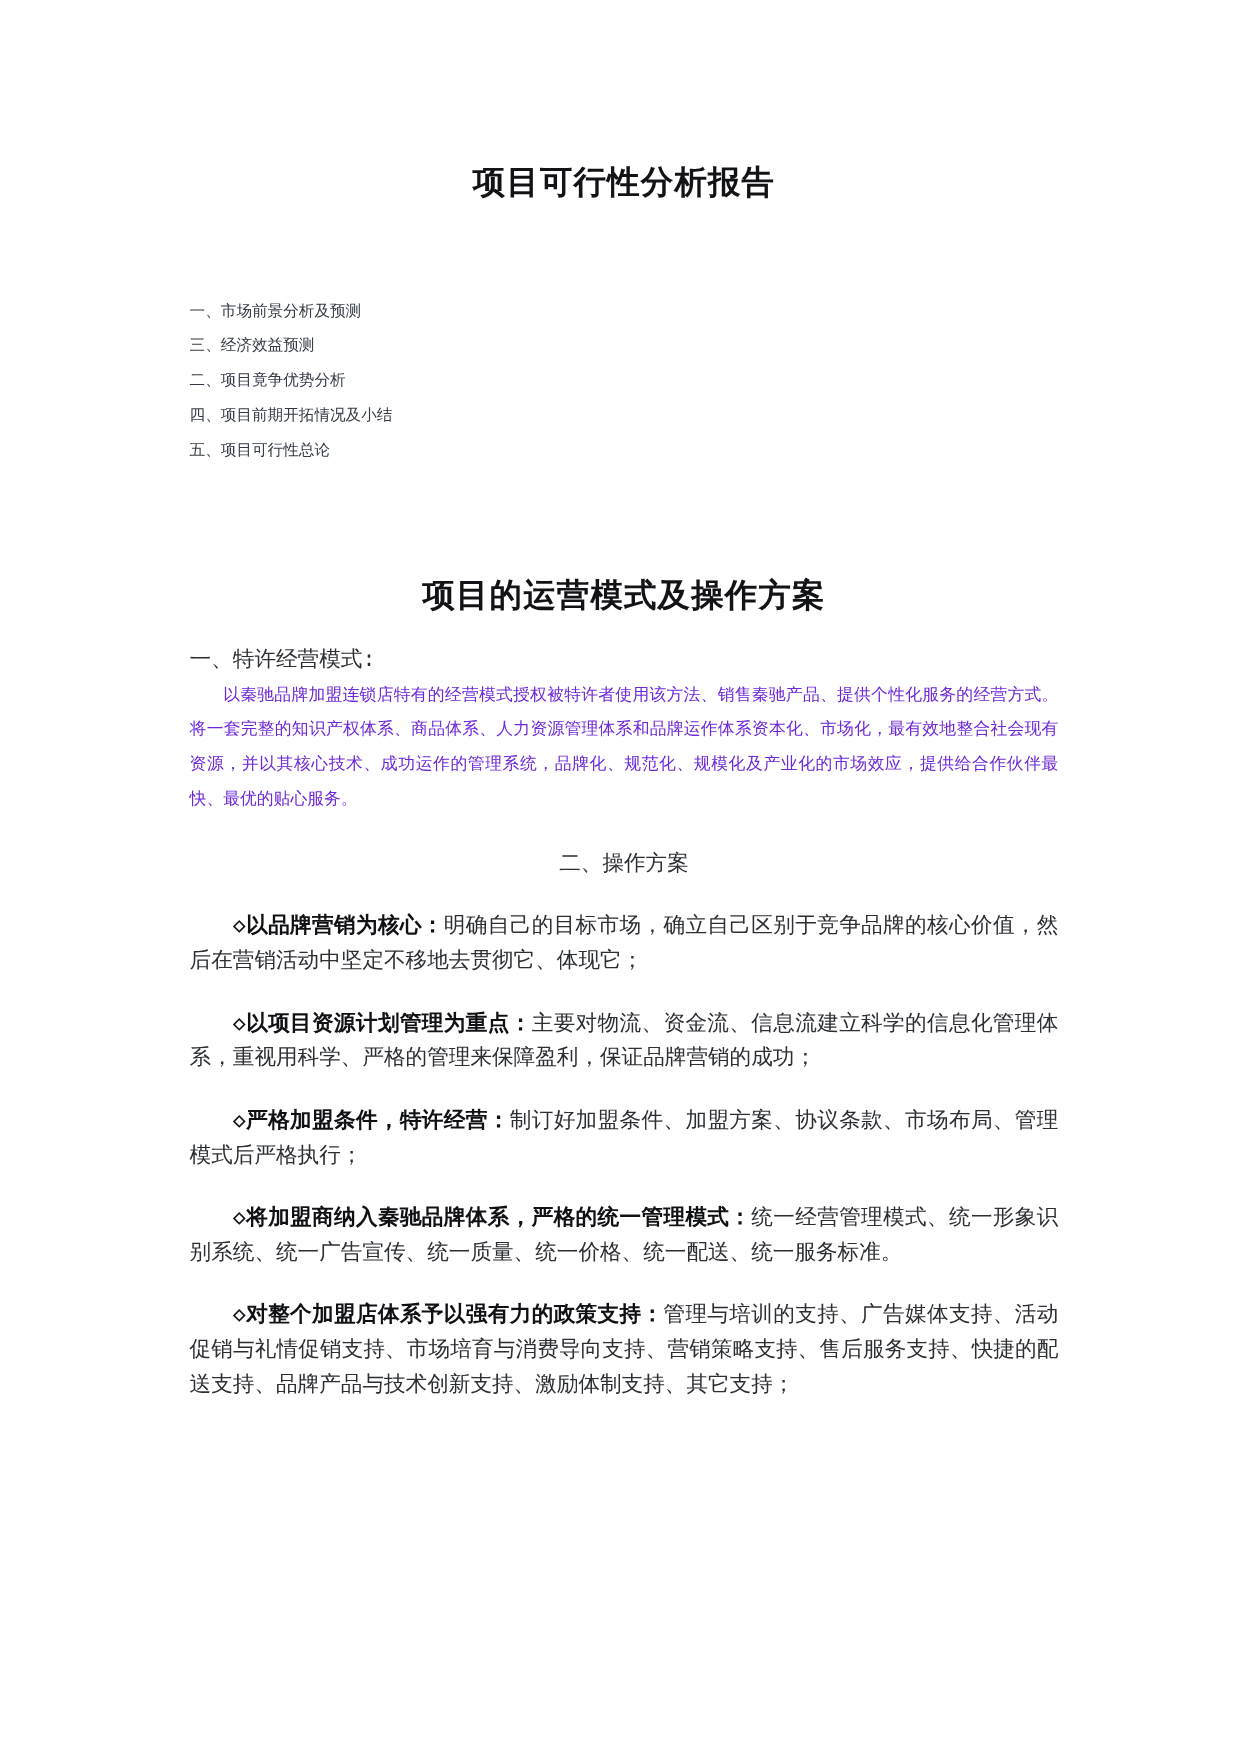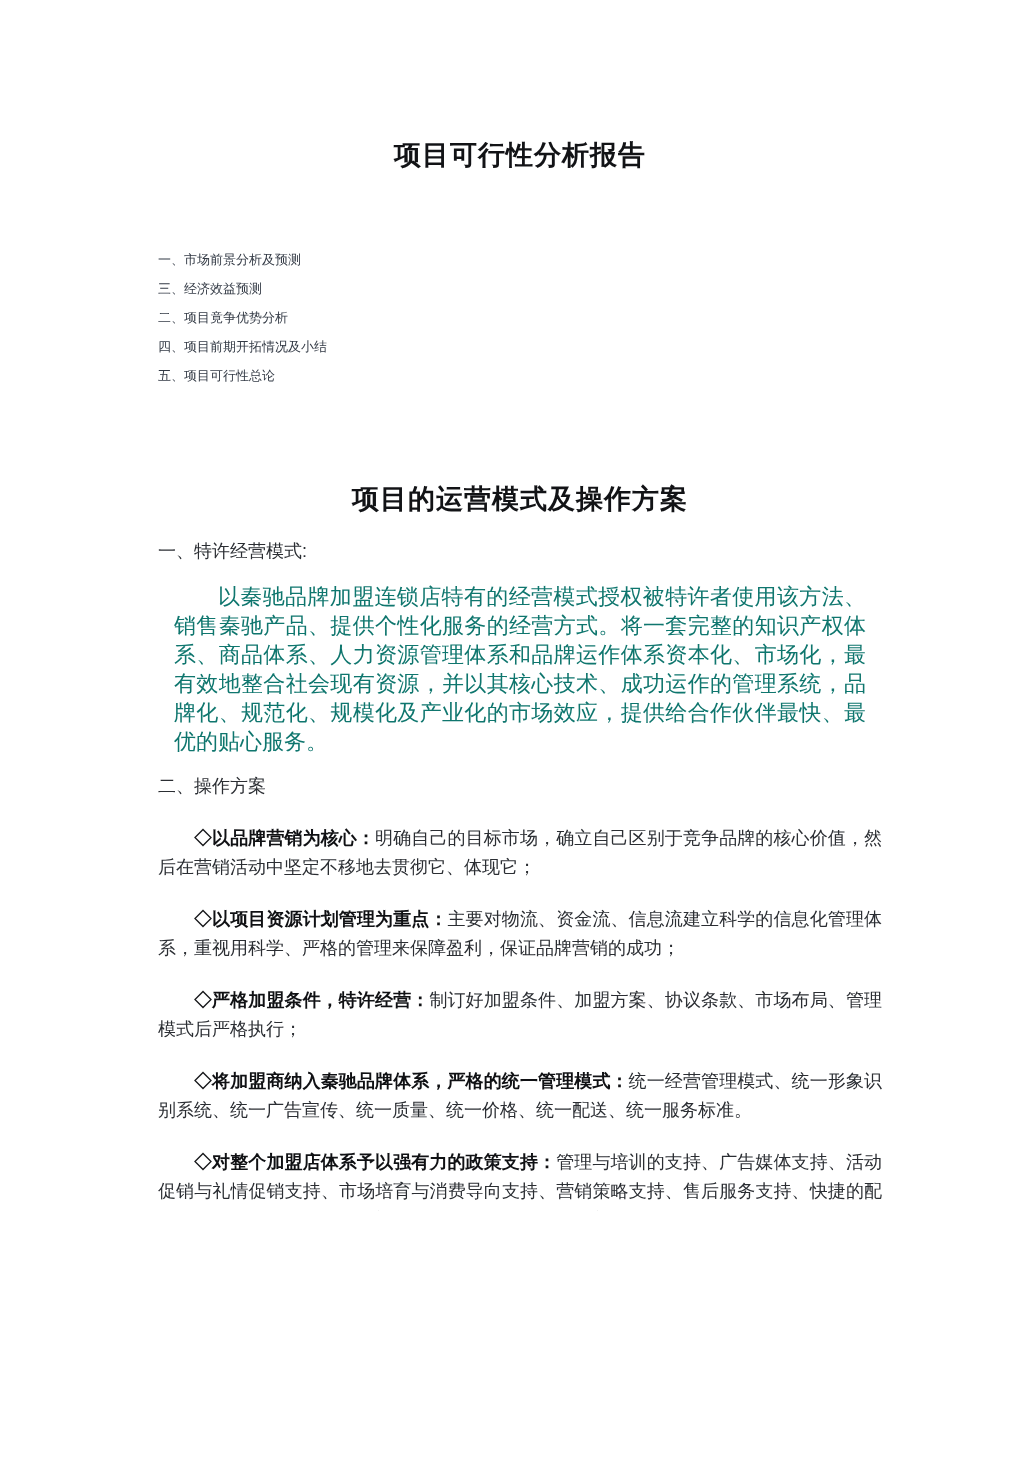--- a/index.html
+++ b/index.html
@@ -6,21 +6,21 @@
     margin: 0;
     padding: 0;
     background: #ffffff;
   }
   .page {
     position: relative;
     width: 1036px;
     height: 1211px;
     margin: 0 auto;
     background: #ffffff;
-    font-family: Liberation Sans, sans-serif;
+    font-family: Liberation Mono, monospace;
     color: #2b2e33;
     overflow: hidden;
   }
   .content {
     position: absolute;
     left: 158px;
     width: 724px;
     top: 0;
   }
   .doc-title {
@@ -41,28 +41,28 @@
     color: #333a45;
   }
   .toc-item { white-space: nowrap; }
   .sec-heading {
     margin: 20px 0 0 0;
     font-size: 18px;
     line-height: 29px;
     font-weight: normal;
     color: #2b2e33;
   }
-  .sec-heading-2 { margin-top: 8px; }
+  .sec-heading-2 { margin-top: 25px; text-align: center; }
   .body-para {
-    margin: 16px;
-    font-size: 22px;
+    margin: 0;
+    font-size: 14px;
     line-height: 29px;
     text-align: justify;
     text-indent: 2em;
-    color: #0f766e;
+    color: #6d28d9;
   }
   .plan-item {
     margin: 23px 0 0 0;
     font-size: 18px;
     line-height: 29px;
     text-align: justify;
     text-indent: 2em;
     color: #2b2e33;
   }
   .plan-item-first { }

